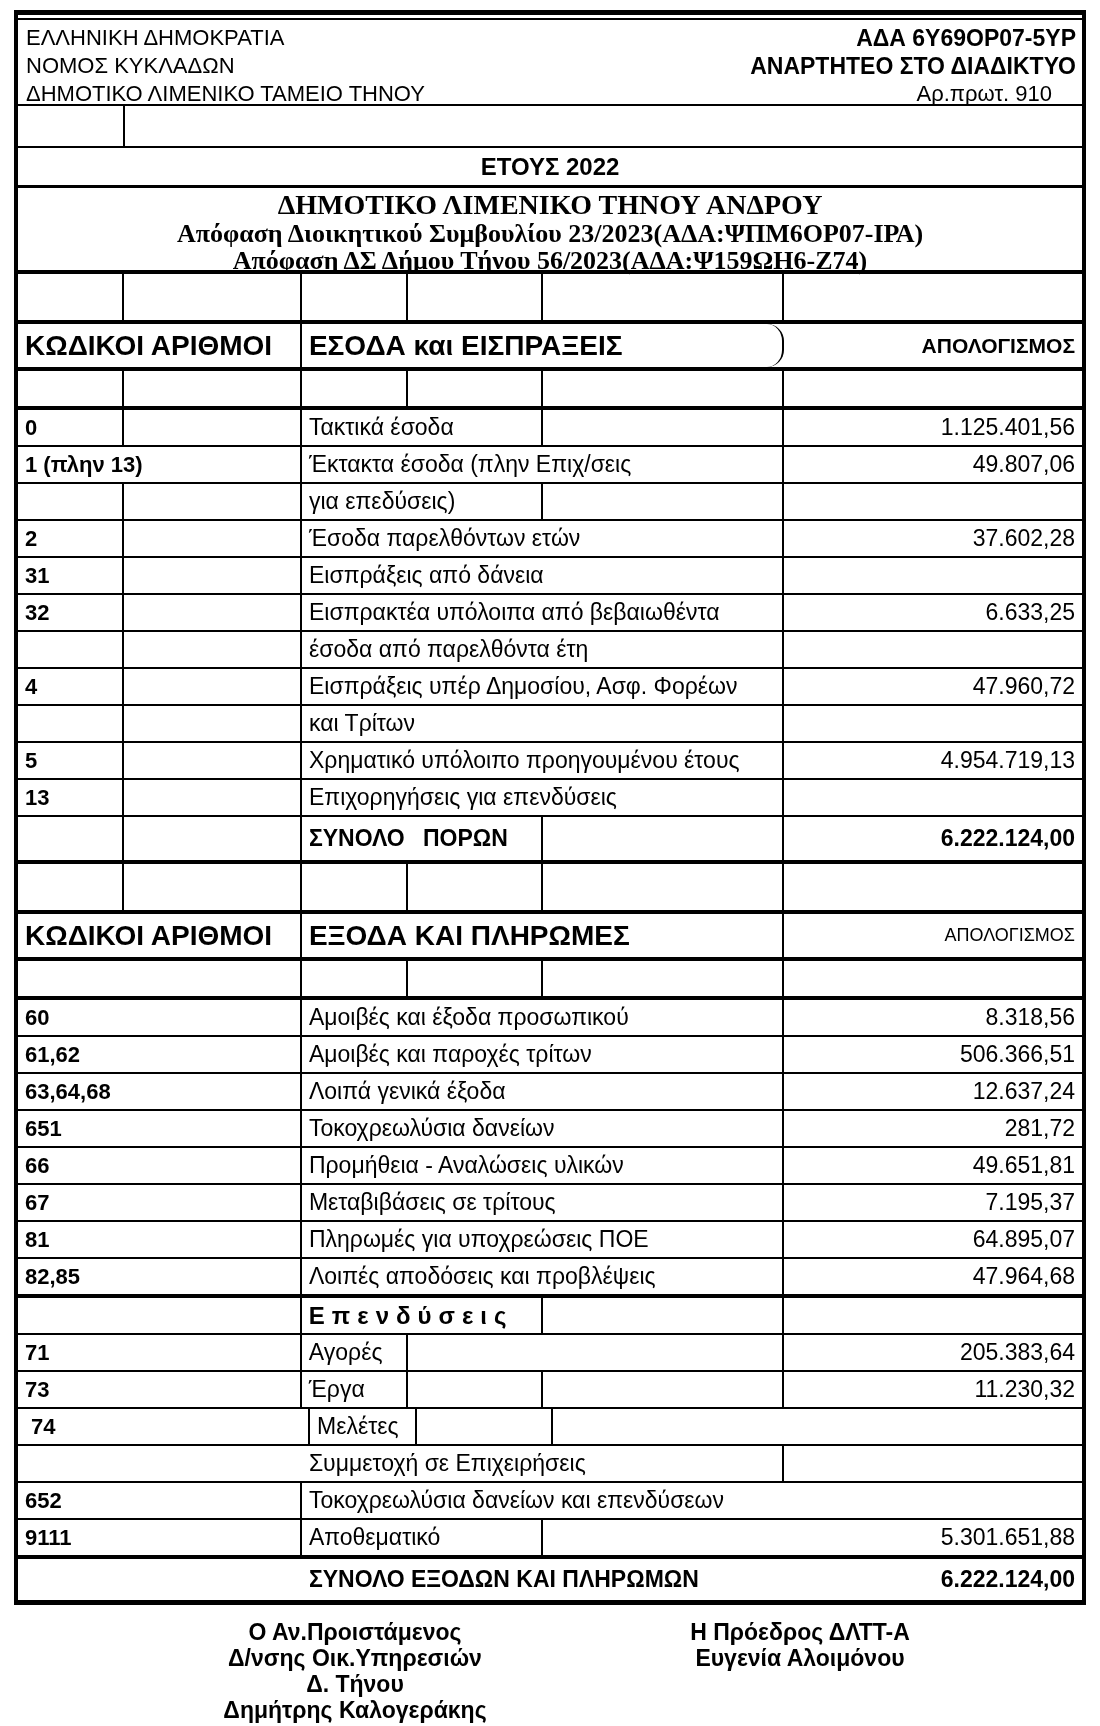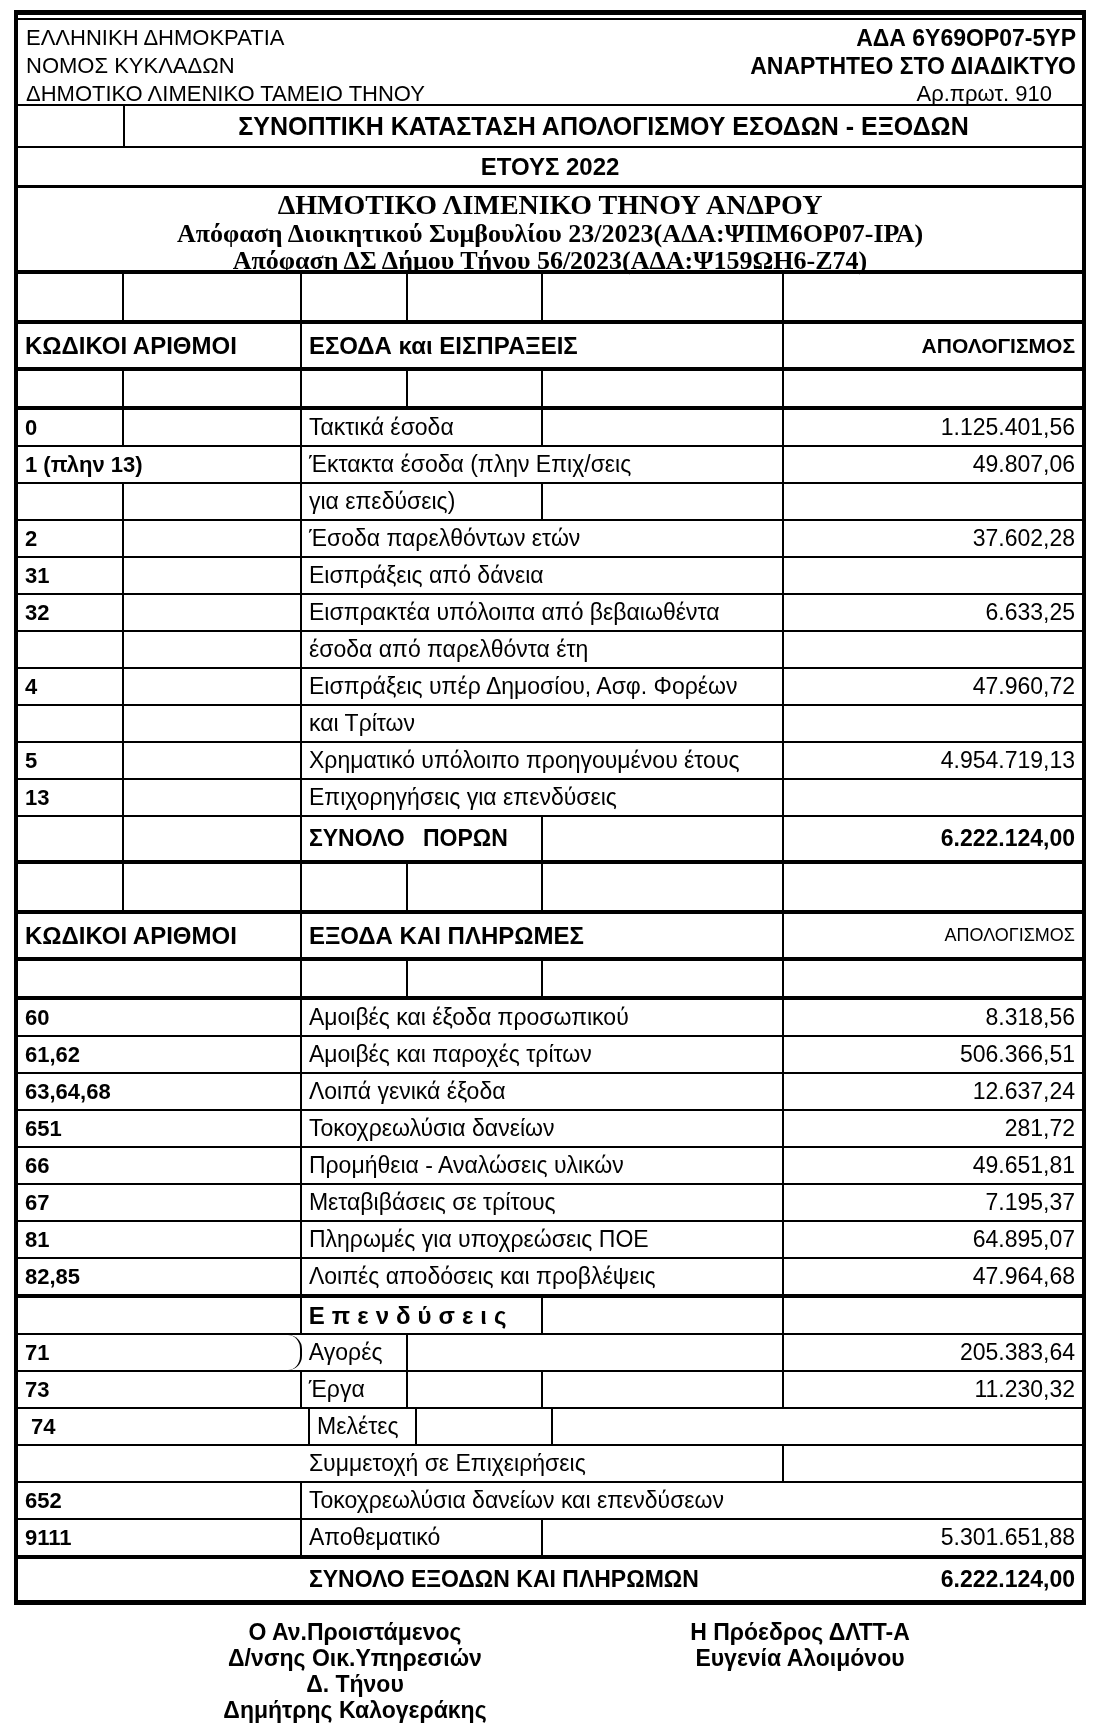--- a/index.html
+++ b/index.html
@@ -40,21 +40,21 @@
   .tcell{border-right:2px solid #000;box-sizing:border-box;display:flex;
          align-items:center;padding:0 7px;overflow:hidden;white-space:nowrap;}
   .tcell:last-child{border-right:0;}
   .trow.nb .tcell{border-right:0;}
   .code{font-weight:bold;font-size:22px;}
   .desc{font-size:23px;}
   .amt{justify-content:flex-end;font-size:23px;}
   .b{font-weight:bold;}
   .ws{word-spacing:12px;}
   .spaced{letter-spacing:7px;font-size:24px;}
-  .hdr{font-weight:bold;font-size:24px;}
+  .hdr{font-weight:bold;font-size:28px;}
   .hdr-amt{justify-content:flex-end;font-weight:bold;font-size:21px;}
   .hdr-amt-sm{justify-content:flex-end;font-size:18px;}
   
   .signatures{position:relative;margin-top:14px;font-weight:bold;
               font-size:23px;line-height:26px;}
   .sig-left{position:absolute;left:160px;width:390px;text-align:center;}
   .sig-right{position:absolute;left:620px;width:360px;text-align:center;}
 </style>
 </head>
 <body>
@@ -69,21 +69,20 @@
     </div>
     <div class="id-right">
       <div class="b1">ΑΔΑ 6Υ69ΟΡ07-5ΥΡ</div>
       <div class="b2">ΑΝΑΡΤΗΤΕΟ ΣΤΟ ΔΙΑΔΙΚΤΥΟ</div>
       <div class="prot">Αρ.πρωτ. 910</div>
     </div>
   </div>
 
   <div class="titlerow">
     <div class="stub"></div>
-    <div class="main">ΣΥΝΟΠΤΙΚΗ ΚΑΤΑΣΤΑΣΗ ΑΠΟΛΟΓΙΣΜΟΥ ΕΣΟΔΩΝ - ΕΞΟΔΩΝ</div>
   </div>
 
   <div class="yearrow">ΕΤΟΥΣ 2022</div>
 
   <div class="titleblock">
     <div class="l1">ΔΗΜΟΤΙΚΟ ΛΙΜΕΝΙΚΟ ΤΗΝΟΥ ΑΝΔΡΟΥ</div>
     <div class="l2">Απόφαση Διοικητικού Συμβουλίου 23/2023(ΑΔΑ:ΨΠΜ6ΟΡ07-ΙΡΑ)</div>
     <div class="l3">Απόφαση ΔΣ  Δήμου Τήνου 56/2023(ΑΔΑ:Ψ159ΩΗ6-Ζ74)</div>
   </div>
 
@@ -91,21 +90,21 @@
       <div class="trow empty tk">
         <div class="tcell" style="width: 107px;"></div>
         <div class="tcell" style="width: 179px;"></div>
         <div class="tcell" style="width: 107px;"></div>
         <div class="tcell" style="width: 136px;"></div>
         <div class="tcell" style="width: 243px;"></div>
         <div class="tcell" style="width: 300px;"></div>
       </div>
       <div class="trow header tk">
         <div class="tcell hdr" style="width: 286px;">ΚΩΔΙΚΟΙ ΑΡΙΘΜΟΙ</div>
-        <div class="tcell hdr" style="width: 486px;">ΕΣΟΔΑ και ΕΙΣΠΡΑΞΕΙΣ</div>
+        <div class="tcell hdr" style="width: 486px; border-radius: 17px;">ΕΣΟΔΑ και ΕΙΣΠΡΑΞΕΙΣ</div>
         <div class="tcell hdr-amt" style="width: 300px;">ΑΠΟΛΟΓΙΣΜΟΣ</div>
       </div>
       <div class="trow empty-sm tk">
         <div class="tcell" style="width: 107px;"></div>
         <div class="tcell" style="width: 179px;"></div>
         <div class="tcell" style="width: 107px;"></div>
         <div class="tcell" style="width: 136px;"></div>
         <div class="tcell" style="width: 243px;"></div>
         <div class="tcell" style="width: 300px;"></div>
       </div>
@@ -245,21 +244,21 @@
         <div class="tcell desc" style="width: 486px;">Λοιπές αποδόσεις και προβλέψεις</div>
         <div class="tcell amt" style="width: 300px;">47.964,68</div>
       </div>
       <div class="trow data">
         <div class="tcell" style="width: 286px;"></div>
         <div class="tcell desc b spaced" style="width: 243px;">Επενδύσεις</div>
         <div class="tcell" style="width: 243px;"></div>
         <div class="tcell" style="width: 300px;"></div>
       </div>
       <div class="trow data">
-        <div class="tcell code" style="width: 286px; border-radius: 14px;">71</div>
+        <div class="tcell code" style="width: 286px;">71</div>
         <div class="tcell desc" style="width: 107px;">Αγορές</div>
         <div class="tcell" style="width: 379px;"></div>
         <div class="tcell amt" style="width: 300px; border-radius: 9px;">205.383,64</div>
       </div>
       <div class="trow data">
         <div class="tcell code" style="width: 286px;">73</div>
         <div class="tcell desc" style="width: 107px;">Έργα</div>
         <div class="tcell" style="width: 136px;"></div>
         <div class="tcell" style="width: 243px;"></div>
         <div class="tcell amt" style="width: 300px;">11.230,32</div>

